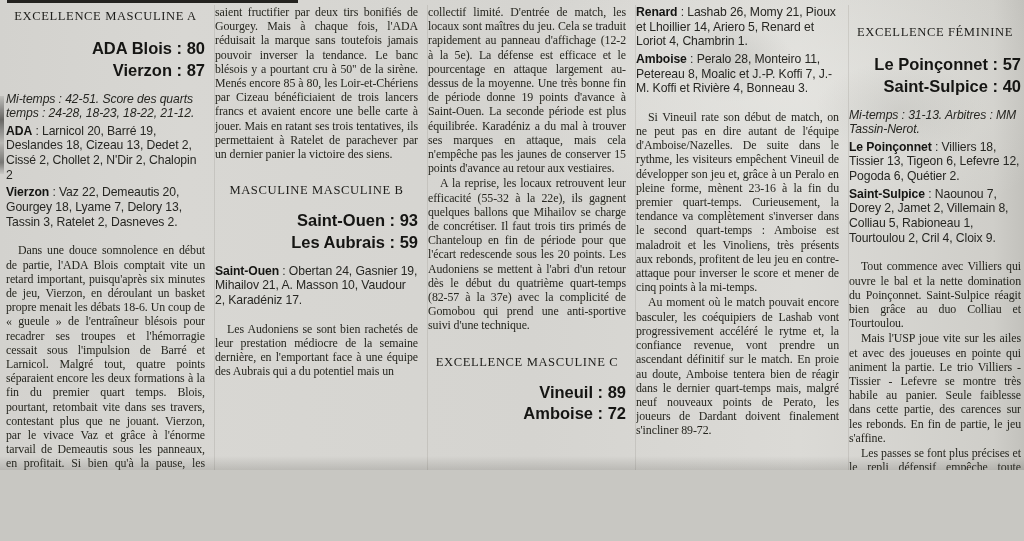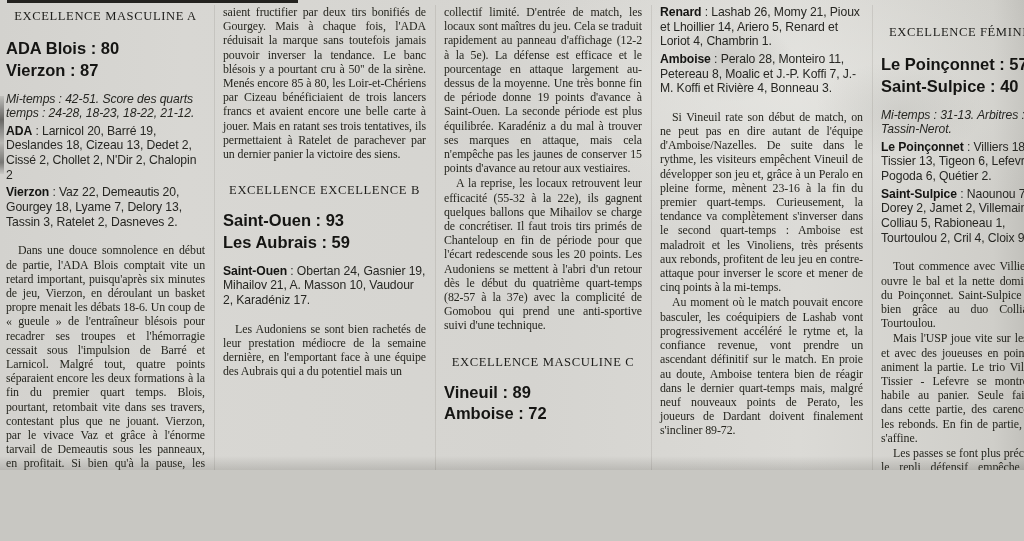--- a/index.html
+++ b/index.html
@@ -35,38 +35,38 @@
     background:
       radial-gradient(ellipse 90px 60px at 120px 60px, rgba(150,150,146,.28), rgba(150,150,146,0) 70%),
       radial-gradient(ellipse 120px 70px at 290px 110px, rgba(155,155,150,.22), rgba(155,155,150,0) 70%);
     pointer-events:none;
   }
   .cols{
     position:relative;display:flex;gap:9px;
     padding:5px 0 0 6px;height:536px;
   }
   .col{flex:0 0 auto;overflow:hidden;}
-  .col+.col{border-left:1px solid rgba(70,68,60,.12);padding-left:8px;}
+  .col+.col{border-left:1px solid rgba(70,68,60,.12);}
   .c1{width:199px;}
   .c2{width:203px;}
   .c3{width:198px;}
   .c4{width:203px;}
   .c5{width:172px;padding-top:16px;}
 
   .rubric{
     font-family:"Liberation Serif", serif;
     font-size:12.6px;font-weight:normal;letter-spacing:.6px;
     text-align:center;margin:4px 0 14px 0;color:#1d1d1a;
     white-space:nowrap;
   }
   .rubric.mid{margin-top:22px;margin-bottom:12px;}
   .scores{
     font-family:"Liberation Sans", sans-serif;
     font-weight:bold;font-size:16.5px;line-height:1.32;
-    text-align:left;color:#151513;margin:0 0 10px 0;
+    text-align:right;color:#151513;margin:0 0 10px 0;
   }
   .stats{
     font-family:"Liberation Sans", sans-serif;
     font-style:italic;font-size:12.2px;line-height:1.2;
     letter-spacing:-.1px;margin:0 0 3px 0;color:#272723;
   }
   .team{
     font-family:"Liberation Sans", sans-serif;
     font-size:12.2px;line-height:1.2;letter-spacing:-.1px;
     margin:0 0 3px 0;color:#272723;
@@ -97,21 +97,21 @@
         <div>Vierzon : 87</div>
       </div>
       <p class="stats">Mi-temps : 42-51. Score des quarts temps : 24-28, 18-23, 18-22, 21-12.</p>
       <p class="team"><b>ADA</b><span> : Larnicol 20, Barré 19, Deslandes 18, Cizeau 13, Dedet 2, Cissé 2, Chollet 2, N'Dir 2, Chalopin 2</span></p>
       <p class="team"><b>Vierzon</b><span> : Vaz 22, Demeautis 20, Gourgey 18, Lyame 7, Delory 13, Tassin 3, Ratelet 2, Dasneves 2.</span></p>
       <p class="body-p indent gap-top">Dans une douce somnolence en début de partie, l'ADA Blois comptait vite un retard important, puisqu'après six minutes de jeu, Vierzon, en déroulant un basket propre menait les débats 18-6. Un coup de « gueule » de l'entraîneur blésois pour recadrer ses troupes et l'hémorragie cessait sous l'impulsion de Barré et Larnicol. Malgré tout, quatre points séparaient encore les deux formations à la fin du premier quart temps. Blois, pourtant, retombait vite dans ses travers, contestant plus que ne jouant. Vierzon, par le vivace Vaz et grâce à l'énorme tarvail de Demeautis sous les panneaux, en profitait. Si bien qu'à la pause, les visiteurs viraient en tête avec neuf unités d'avance (51-42). Une avance que les Vierzonnais fai-</p>
     </section>
 
     <section class="col c2">
       <p class="body-p">saient fructifier par deux tirs bonifiés de Gourgey. Mais à chaque fois, l'ADA réduisait la marque sans toutefois jamais pouvoir inverser la tendance. Le banc blésois y a pourtant cru à 50'' de la sirène. Menés encore 85 à 80, les Loir-et-Chériens par Cizeau bénéficiaient de trois lancers francs et avaient encore une belle carte à jouer. Mais en ratant ses trois tentatives, ils permettaient à Ratelet de parachever par un dernier panier la victoire des siens.</p>
-      <h2 class="rubric mid">EXCELLENCE EXCELLENCE B</h2>
+      <h2 class="rubric mid">MASCULINE MASCULINE B</h2>
       <div class="scores">
         <div>Saint-Ouen : 93</div>
         <div>Les Aubrais : 59</div>
       </div>
       <p class="team"><b>Saint-Ouen</b><span> : Obertan 24, Gasnier 19, Mihailov 21, A. Masson 10, Vaudour 2, Karadéniz 17.</span></p>
       <p class="body-p indent gap-top">Les Audoniens se sont bien rachetés de leur prestation médiocre de la semaine dernière, en l'emportant face à une équipe des Aubrais qui a du potentiel mais un</p>
     </section>
 
     <section class="col c3">
       <p class="body-p">collectif limité. D'entrée de match, les locaux sont maîtres du jeu. Cela se traduit rapidement au panneau d'affichage (12-2 à la 5e). La défense est efficace et le pourcentage en attaque largement au-dessus de la moyenne. Une très bonne fin de période donne 19 points d'avance à Saint-Ouen. La seconde période est plus équilibrée. Karadéniz a du mal à trouver ses marques en attaque, mais cela n'empêche pas les jaunes de conserver 15 points d'avance au retour aux vestiaires.</p>

